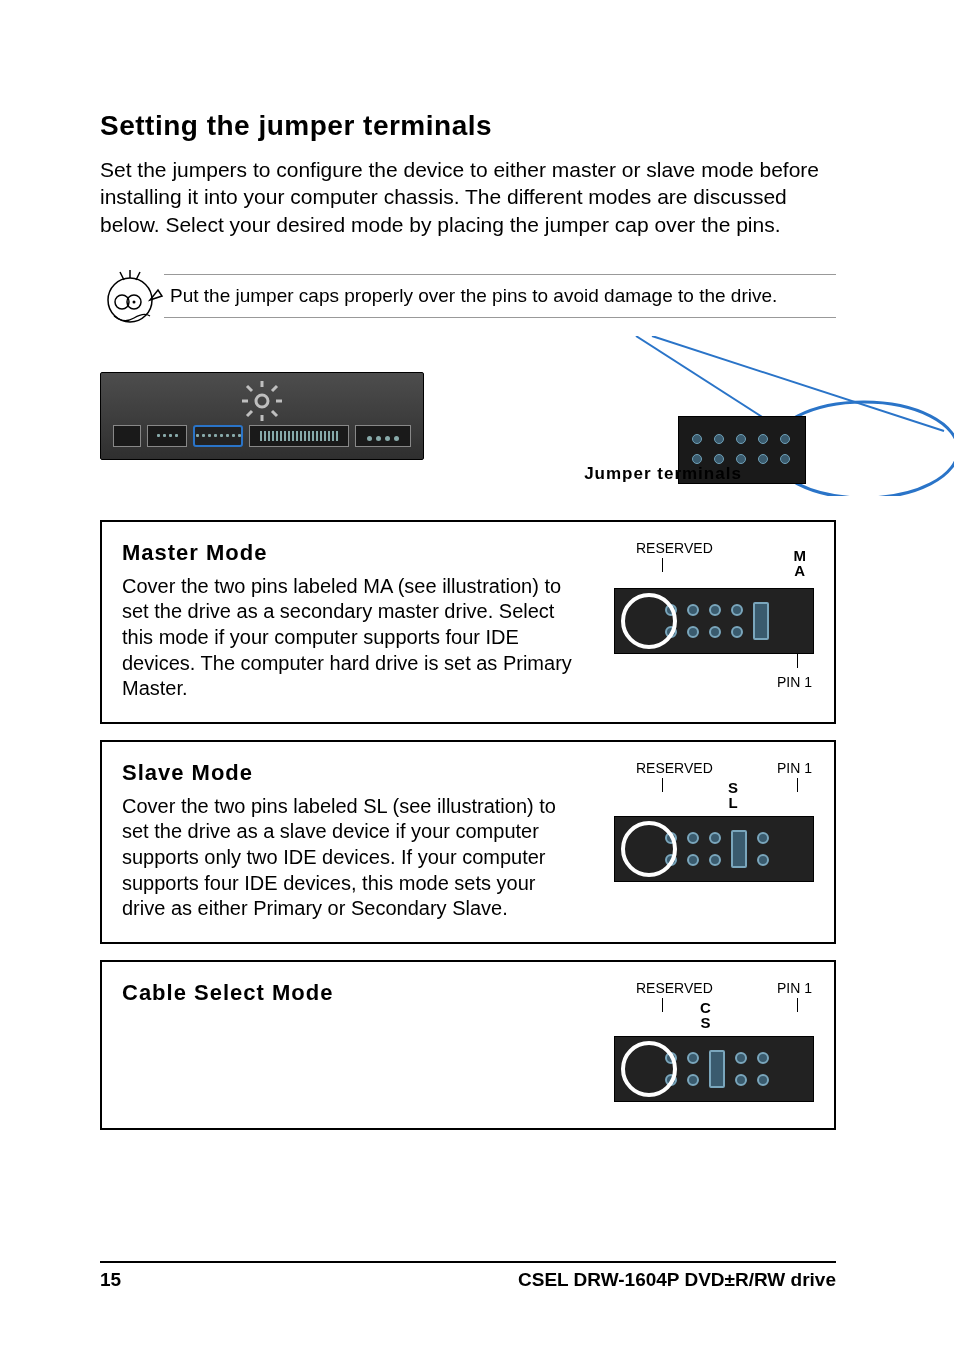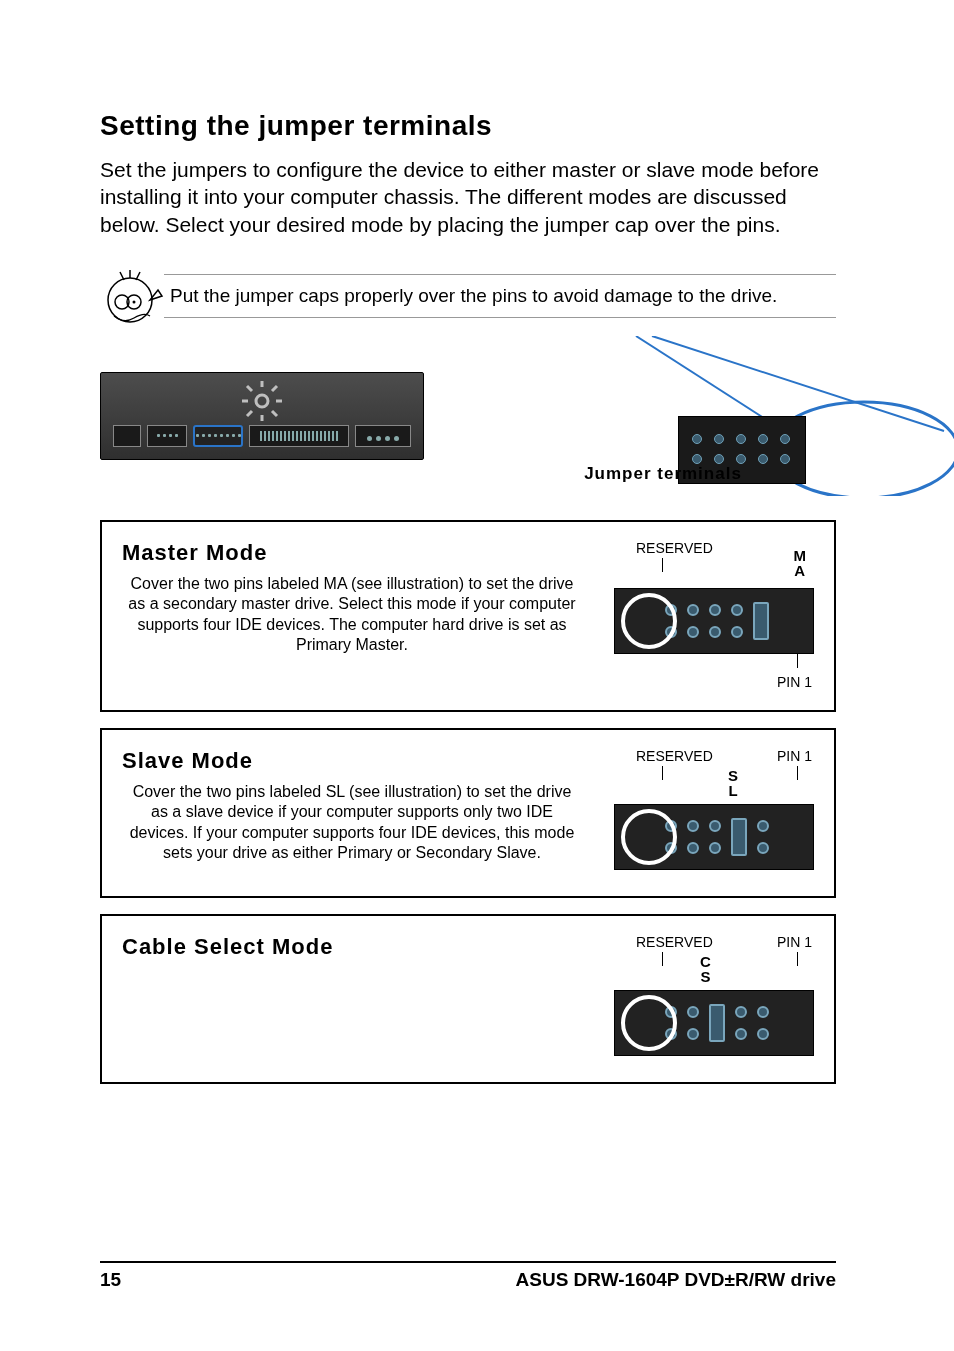--- a/index.html
+++ b/index.html
@@ -29,21 +29,21 @@
   .callout { position: relative; width: 560px; height: 160px; }
   .callout svg { position: absolute; inset: 0; width: 560px; height: 160px; }
   .callout-label { position: absolute; left: 160px; top: 128px; font-size: 17px; font-weight: bold; letter-spacing: 1px; }
   .zoom-box { position: absolute; right: 30px; top: 80px; width: 128px; height: 68px; background: #1a1a1a; border: 1px solid #000; display:flex; align-items:center; justify-content:center; }
   .zoom-grid { display: grid; grid-template-columns: repeat(5, 12px); grid-template-rows: repeat(2, 12px); gap: 8px 10px; }
   .zoom-grid span { width: 10px; height: 10px; background:#3a5b6e; border-radius:50%; border:1px solid #6fa0b7; }
 
   .mode-box { border: 2px solid #000; padding: 18px 20px 20px 20px; margin-bottom: 16px; position: relative; }
   .mode-h { font-size: 22px; font-weight: bold; letter-spacing: 1px; margin-bottom: 8px; }
   .mode-row { display: flex; gap: 32px; align-items: flex-start; }
-  .mode-text { font-size: 16px; line-height: 1.28; flex: 1; text-align: center; }
+  .mode-text { font-size: 20px; line-height: 1.28; flex: 1; }
   .mode-fig { width: 200px; flex: 0 0 200px; position: relative; }
   .lbl { font-size: 14px; position: absolute; }
   .lbl.reserved { left: 22px; top: 0; }
   .lbl.pin1-top { right: 2px; top: 0; }
   .lbl.pin1-bot { right: 2px; bottom: -8px; }
   .col-label { position: absolute; font-size: 15px; font-weight: bold; line-height: 1; text-align:center; }
   .col-label .l1 { display:block; }
   .tick { position: absolute; width: 1px; height: 14px; background:#000; }
   .jumper-block { position: absolute; left: 0; right: 0; height: 66px; background:#222; border:1px solid #000; display:flex; align-items:center; justify-content:center; gap: 8px; }
   .pinset { display:flex; align-items:center; justify-content:center; gap:10px; }
@@ -282,15 +282,15 @@
                 <span class="pin"></span>
               </div>
           </div>
         </div>
       </div>
     </div>
   </div>
 
   <div class="footer">
     <span class="pn">15</span>
-    <span class="title">ASUS DRW-1604P DVD±R/RW drive</span>
+    <span class="title">CSEL DRW-1604P DVD±R/RW drive</span>
   </div>
 </div>
 
 </body></html>

